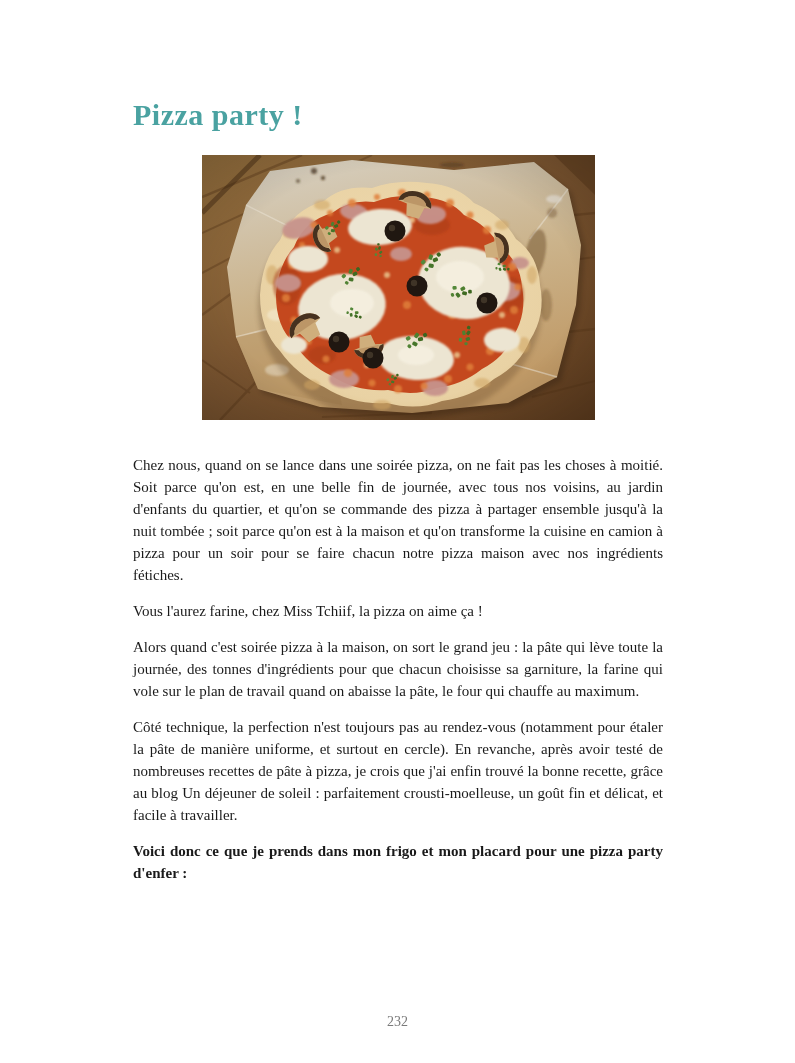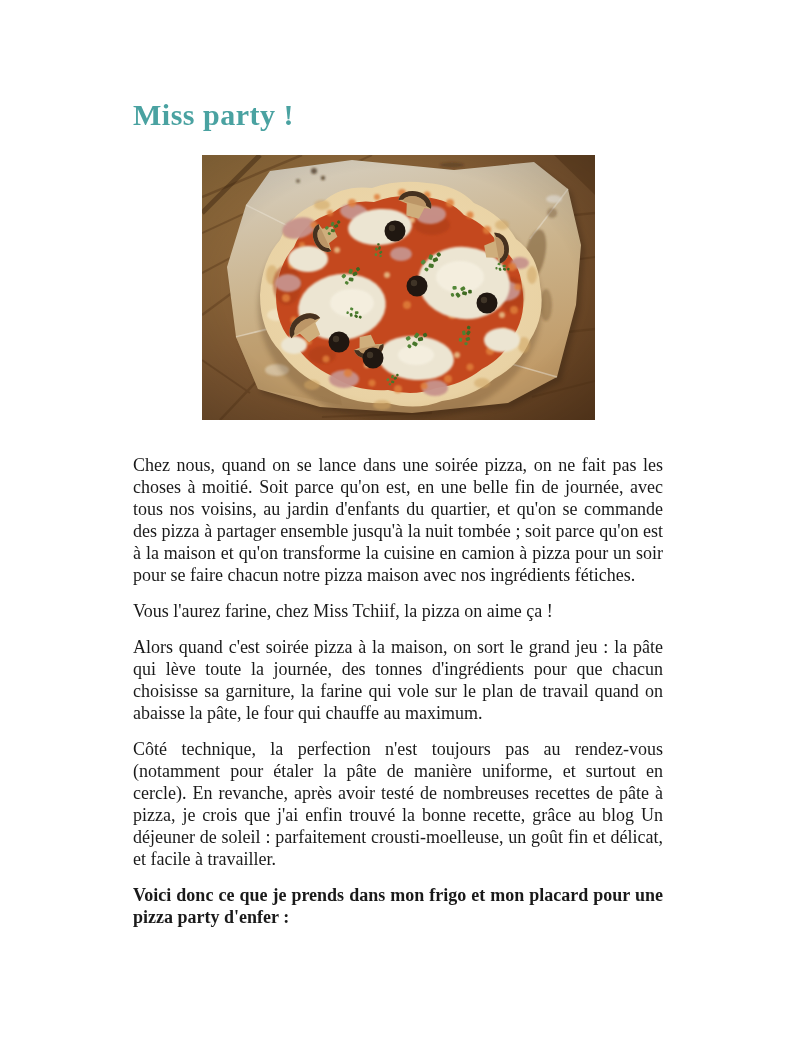--- a/index.html
+++ b/index.html
@@ -21,39 +21,39 @@
     letter-spacing:.5px;
   }
   figure.photo{
     margin:22px auto 0 auto;
     width:393px;height:265px;
     padding:0;display:block;
   }
   figure.photo svg{display:block;}
   .body-text p{
     margin:0 0 14px 0;
-    font-size:18px;line-height:22px;
+    font-size:15px;line-height:22px;
     text-align:justify;
     text-justify:inter-word;
   }
   .body-text p:first-child{margin-top:34px;}
   .body-text p.bold{font-weight:bold;margin-top:6px;}
   .page-number{
     position:absolute;left:0;right:0;top:1014px;
     text-align:center;
     font-size:14px;color:#7a7a7a;
   }
 </style>
 </head>
 <body>
 
 <div class="page">
   <div class="content">
 
-    <h1 class="title" style="color: rgb(74, 162, 161);">Miss party !</h1>
+    <h1 class="title" style="color: rgb(74, 162, 161);">Pizza party !</h1>
 
     <figure class="photo">
       <svg viewBox="0 0 393 265" width="393" height="265" role="img">
         <defs>
           <linearGradient id="woodg" x1="0" y1="0" x2="1" y2="1">
             <stop offset="0" stop-color="#96713f"></stop>
             <stop offset="0.45" stop-color="#7c5631"></stop>
             <stop offset="1" stop-color="#5f3d1f"></stop>
           </linearGradient>
           <linearGradient id="paperg" x1="0" y1="0" x2="0.3" y2="1">
@@ -260,13 +260,14 @@
     <div class="body-text">
       <p>Chez nous, quand on se lance dans une soirée pizza, on ne fait pas les choses à moitié. Soit parce qu'on est, en une belle fin de journée, avec tous nos voisins, au jardin d'enfants du quartier, et qu'on se commande des pizza à partager ensemble jusqu'à la nuit tombée ; soit parce qu'on est à la maison et qu'on transforme la cuisine en camion à pizza pour un soir pour se faire chacun notre pizza maison avec nos ingrédients fétiches.</p>
       <p>Vous l'aurez farine, chez Miss Tchiif, la pizza on aime ça !</p>
       <p>Alors quand c'est soirée pizza à la maison, on sort le grand jeu : la pâte qui lève toute la journée, des tonnes d'ingrédients pour que chacun choisisse sa garniture, la farine qui vole sur le plan de travail quand on abaisse la pâte, le four qui chauffe au maximum.</p>
       <p>Côté technique, la perfection n'est toujours pas au rendez-vous (notamment pour étaler la pâte de manière uniforme, et surtout en cercle). En revanche, après avoir testé de nombreuses recettes de pâte à pizza, je crois que j'ai enfin trouvé la bonne recette, grâce au blog Un déjeuner de soleil : parfaitement crousti-moelleuse, un goût fin et délicat, et facile à travailler.</p>
       <p class="bold">Voici donc ce que je prends dans mon frigo et mon placard pour une pizza party d'enfer :</p>
     </div>
 
   </div>
 
+  <div class="page-number">232</div>
 </div>
 
 </body></html>

